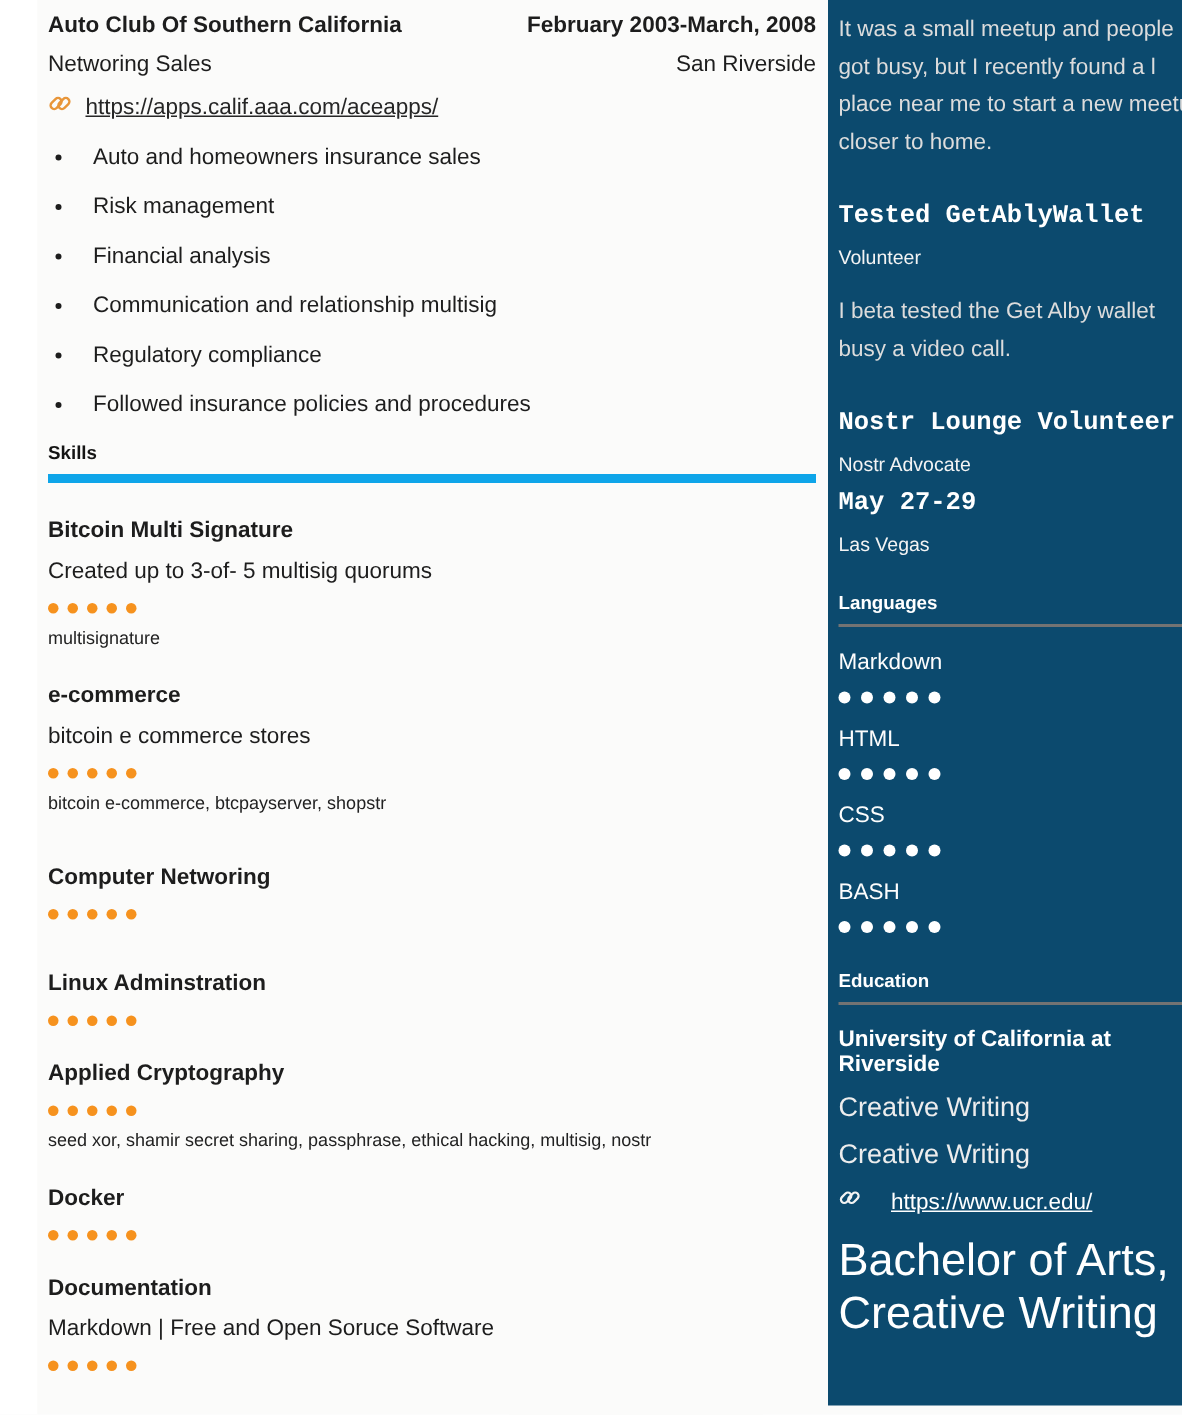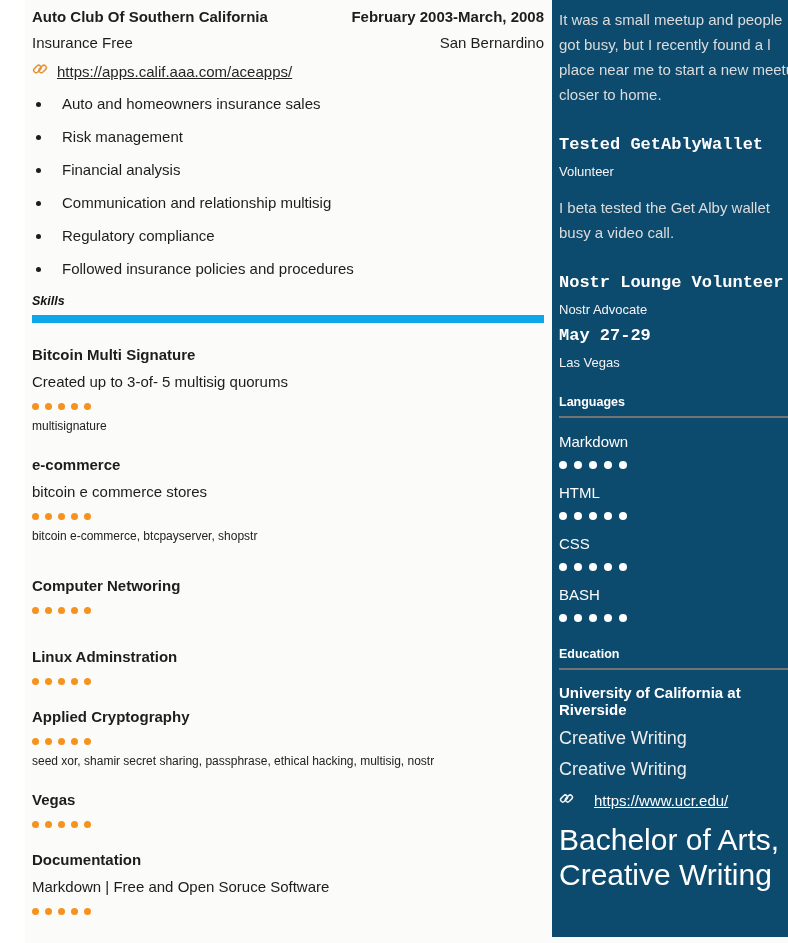--- a/index.html
+++ b/index.html
@@ -23,22 +23,22 @@
   .job-sub{margin-top:9px;}
   .link-row{margin-top:10px;display:flex;align-items:center;gap:9px;}
   .link-row a{color:#262626;font-size:15px;text-decoration:underline;}
   .chain{flex:0 0 auto;display:inline-block;}
 
   ul.job-bullets{margin:15px 0 0 0;padding:0 0 0 20px;list-style:disc;}
   ul.job-bullets li{font-size:15px;margin:0 0 17px 0;padding-left:10px;line-height:16px;}
 
   .sec-header{
     font-size:12.5px;font-weight:700;color:#141414;
-    border-bottom:8px solid #0ea5e9;
-    padding-bottom:7px;margin-top:17px;font-style:italic;
+    border-bottom:6px solid #0ea5e9;
+    padding-bottom:7px;margin-top:17px;
   }
 
   .skill{margin-top:23px;}
   .skill-name{font-size:15px;font-weight:700;}
   .skill-desc{font-size:15px;margin-top:10px;}
   .dots{display:flex;gap:6px;margin-top:13px;}
   .dot{width:7px;height:7px;border-radius:50%;background:#f6921e;}
   .skill-tags{font-size:12px;margin-top:9px;color:#222;}
   .skill.sp{margin-top:34px;}
 
@@ -74,22 +74,22 @@
 
 <div class="page">
 
   <div class="left">
 
     <div class="row-split">
       <span class="job-company">Auto Club Of Southern California</span>
       <span class="job-dates">February 2003-March, 2008</span>
     </div>
     <div class="row-split job-sub">
-      <span>Insurance Free</span>
-      <span>San Bernardino</span>
+      <span>Networing Sales</span>
+      <span>San Riverside</span>
     </div>
     <div class="link-row">
       <span class="chain">
         <svg width="16" height="16" viewBox="0 0 20 20">
           <rect x="1.5" y="7" width="10.5" height="6" rx="3" fill="none" stroke="#e8963a" stroke-width="2" transform="rotate(-45 6.75 10)"></rect>
           <rect x="8" y="7" width="10.5" height="6" rx="3" fill="none" stroke="#e8963a" stroke-width="2" transform="rotate(-45 13.25 10)"></rect>
         </svg>
       </span>
       <a href="#">https://apps.calif.aaa.com/aceapps/</a>
     </div>
@@ -159,21 +159,21 @@
           <span class="dot"></span>
           <span class="dot"></span>
           <span class="dot"></span>
           <span class="dot"></span>
           <span class="dot"></span>
         </div>
       <div class="skill-tags">seed xor, shamir secret sharing, passphrase, ethical hacking, multisig, nostr</div>
     </div>
 
     <div class="skill">
-      <div class="skill-name">Vegas</div>
+      <div class="skill-name">Docker</div>
       <div class="dots">
           <span class="dot"></span>
           <span class="dot"></span>
           <span class="dot"></span>
           <span class="dot"></span>
           <span class="dot"></span>
         </div>
     </div>
 
     <div class="skill">

